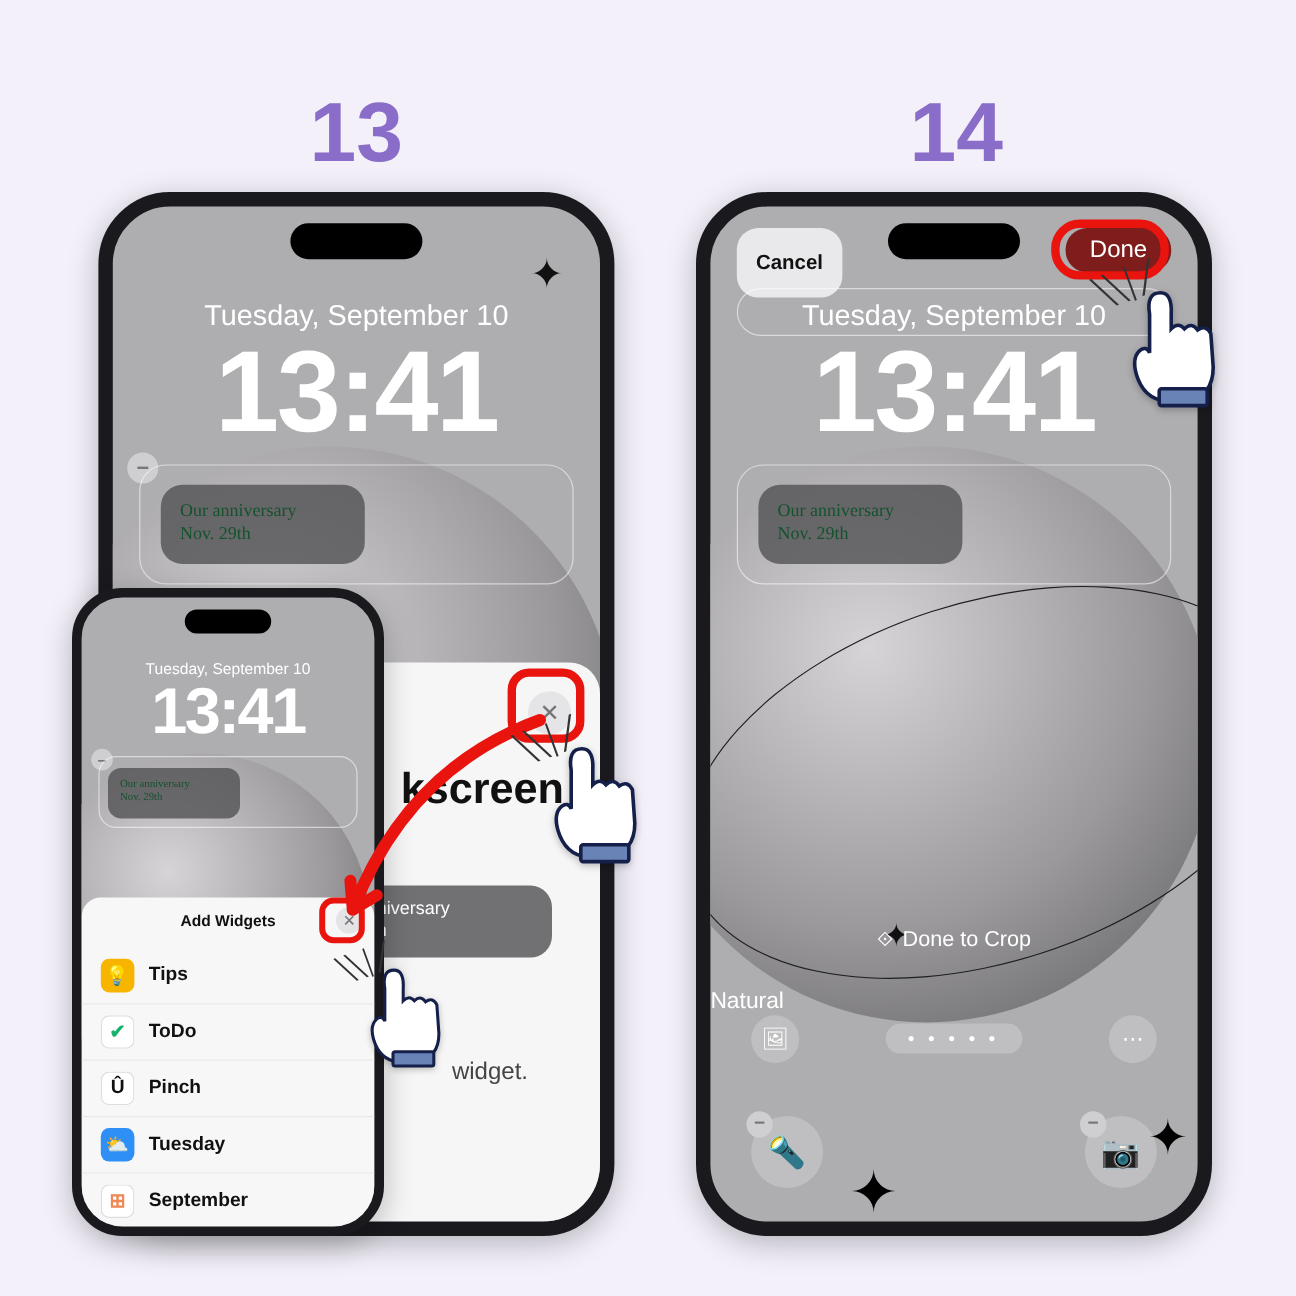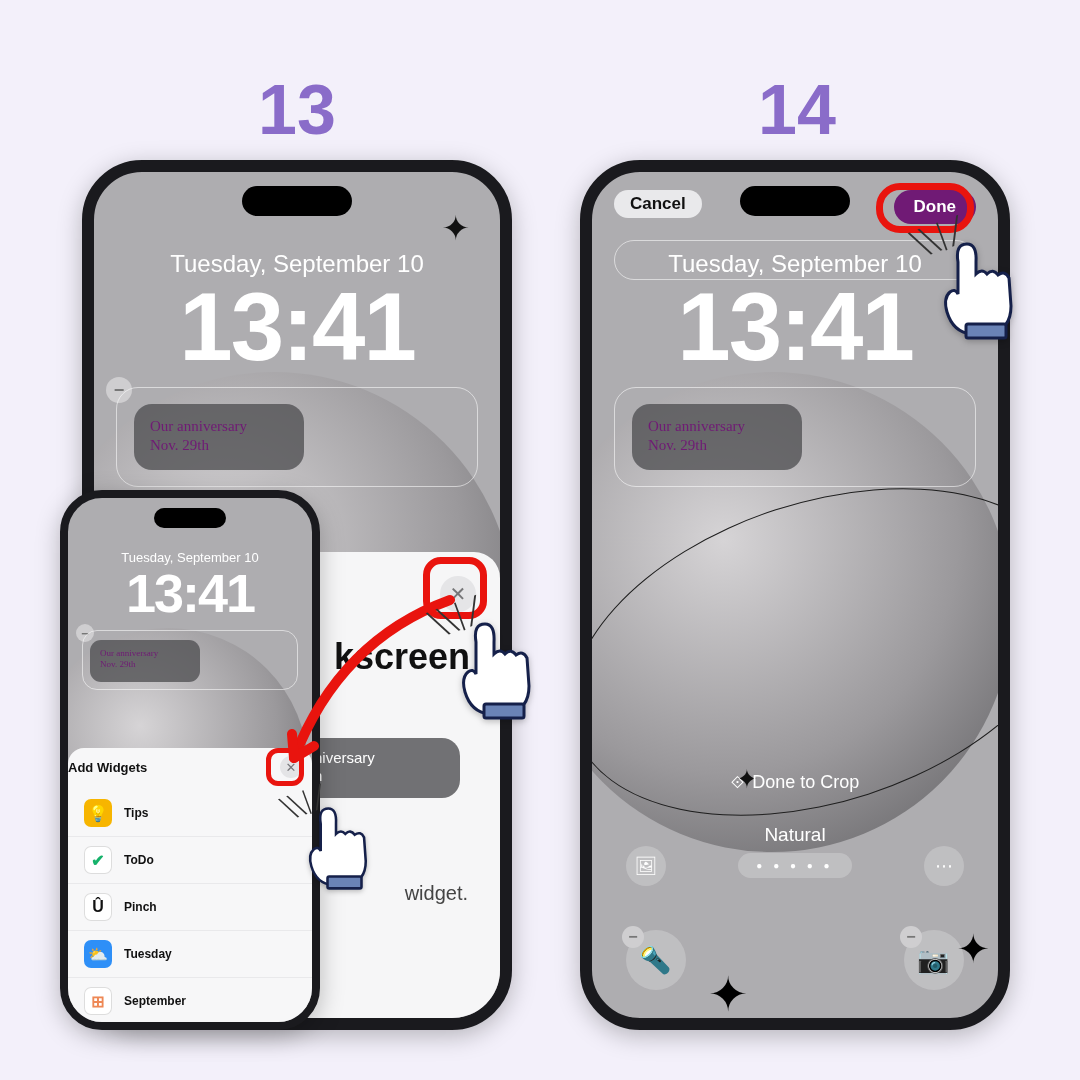--- a/index.html
+++ b/index.html
@@ -20,50 +20,50 @@
   .sparkle{position:absolute;font-size:34px;color:#111}
   .phone.small .planet{top:130px;left:-40px;width:280px;height:280px}
   
   .ls-date{position:absolute;top:78px;left:0;right:0;text-align:center;color:#fff;font-size:24px;font-weight:500}
   .ls-time{position:absolute;top:100px;left:0;right:0;text-align:center;color:#fff;font-size:96px;font-weight:650;letter-spacing:-2px}
   .phone.small .ls-date{top:52px;font-size:13px}
   .phone.small .ls-time{top:64px;font-size:54px}
   
   .wfield{position:absolute;top:215px;left:22px;right:22px;height:100px;border:1.5px solid rgba(255,255,255,.55);border-radius:22px}
   .wpill{position:absolute;top:232px;left:40px;width:170px;height:66px;border-radius:18px;background:rgba(80,80,82,.78);
-    color:#701a75;padding:13px 16px;font-size:15px;line-height:1.25}
+    color:#14532d;padding:13px 16px;font-size:15px;line-height:1.25}
   .wpill .l1{font-family:Georgia,serif;font-weight:400}
   .wpill .l2{font-family:Georgia,serif;font-weight:400}
   .remove-dot{position:absolute;top:205px;left:12px;width:26px;height:26px;border-radius:50%;background:#cfced0;color:#777;display:flex;align-items:center;justify-content:center;font-size:18px;font-weight:700}
   .phone.small .wfield{top:132px;left:14px;right:14px;height:60px;border-radius:15px}
   .phone.small .wpill{top:142px;left:22px;width:110px;height:42px;border-radius:11px;font-size:9px;padding:8px 10px}
   .phone.small .remove-dot{top:126px;left:8px;width:18px;height:18px;font-size:13px}
   
   .datefield{position:absolute;top:68px;left:22px;right:22px;height:40px;border:1.5px solid rgba(255,255,255,.55);border-radius:20px}
   
   .bigpanel{position:absolute;top:380px;left:0;right:0;bottom:0;background:#f6f6f7;border-top-left-radius:26px;border-top-right-radius:26px;padding:22px}
   .bigpanel .close{position:absolute;top:24px;right:24px;width:36px;height:36px;border-radius:50%;background:#e5e5e7;color:#767678;display:flex;align-items:center;justify-content:center;font-size:20px}
   .bigpanel .headline{position:absolute;top:84px;right:30px;font-size:36px;font-weight:800;color:#111}
   .bigpanel .demo{position:absolute;top:186px;right:40px;width:160px;height:60px;border-radius:18px;background:rgba(80,80,82,.8);color:#fff;padding:11px 14px;font-size:15px;font-family:Georgia,serif}
-  .bigpanel .hint{position:absolute;top:330px;right:32px;font-size:20px;color:#444}
+  .bigpanel .hint{position:absolute;top:330px;right:60px;font-size:20px;color:#444}
   
   .sheet{position:absolute;top:250px;left:0;right:0;bottom:0;background:#f7f7f8;border-top-left-radius:16px;border-top-right-radius:16px}
-  .sheet-title{position:absolute;top:12px;left:0;right:0;text-align:left;font-size:13px;font-weight:700;color:#111}
+  .sheet-title{position:absolute;top:12px;left:0;right:0;text-align:center;font-size:13px;font-weight:700;color:#111}
   .sheet-close{position:absolute;top:8px;right:10px;width:22px;height:22px;border-radius:50%;background:#e4e4e6;color:#76767a;display:flex;align-items:center;justify-content:center;font-size:13px}
   .applist{position:absolute;top:42px;left:0;right:0}
   .approw{display:flex;align-items:center;gap:12px;padding:9px 16px;border-top:1px solid #e9e9eb}
   .approw:first-child{border-top:none}
   .appicon{width:28px;height:28px;border-radius:7px;display:flex;align-items:center;justify-content:center;font-size:16px;font-weight:700;color:#fff}
-  .appname{font-size:12px;font-weight:600;color:#111}
-  
-  .cancel-btn{position:absolute;top:18px;left:22px;background:#e9e9eb;color:#111;padding:4px 16px;border-radius:18px;font-size:17px;font-weight:600}
-  .done-btn{position:absolute;top:18px;right:22px;background:#701a75;color:#fff;padding:7px 20px;border-radius:18px;font-size:17px;font-weight:700}
+  .appname{font-size:16px;font-weight:600;color:#111}
+  
+  .cancel-btn{position:absolute;top:18px;left:22px;background:#e9e9eb;color:#111;padding:19px 16px;border-radius:18px;font-size:17px;font-weight:600}
+  .done-btn{position:absolute;top:18px;right:22px;background:#7f1d1d;color:#fff;padding:7px 20px;border-radius:18px;font-size:20px;font-weight:400}
   .crop{position:absolute;bottom:225px;left:0;right:0;text-align:center;color:#fff;font-size:18px;font-weight:500}
   .crop span.ic{display:inline-block;margin-right:8px;font-size:17px}
-  .filter{position:absolute;bottom:172px;left:0;right:0;text-align:center;color:#fff;font-size:19px;font-weight:500}
+  .filter{position:absolute;bottom:172px;left:0;right:0;text-align:left;color:#fff;font-size:19px;font-weight:500}
   .dotsrow{position:absolute;bottom:140px;left:0;right:0;display:flex;justify-content:center;align-items:center}
   .dotsrow .pill{background:rgba(255,255,255,.22);padding:7px 18px;border-radius:18px;color:#fff;font-size:10px;letter-spacing:4px}
   .bottom-ic{position:absolute;bottom:132px;width:40px;height:40px;border-radius:50%;background:rgba(255,255,255,.22);display:flex;align-items:center;justify-content:center;color:#fff;font-size:18px}
   .lock-btn{position:absolute;bottom:28px;width:60px;height:60px;border-radius:50%;background:rgba(255,255,255,.22);display:flex;align-items:center;justify-content:center;color:#fff;font-size:26px}
   .lock-btn .minidot{position:absolute;top:-4px;left:-4px;width:22px;height:22px;border-radius:50%;background:#cfced0;color:#777;display:flex;align-items:center;justify-content:center;font-size:16px;font-weight:700}
   
   .redring{position:absolute;border:7px solid #e9140e;border-radius:18px}
   
   .hand{position:absolute;width:92px;height:110px;pointer-events:none}
   .hand .shadow-lines{position:absolute;top:-8px;left:-18px;font-size:24px;color:#333;transform:rotate(-20deg);letter-spacing:-4px}

